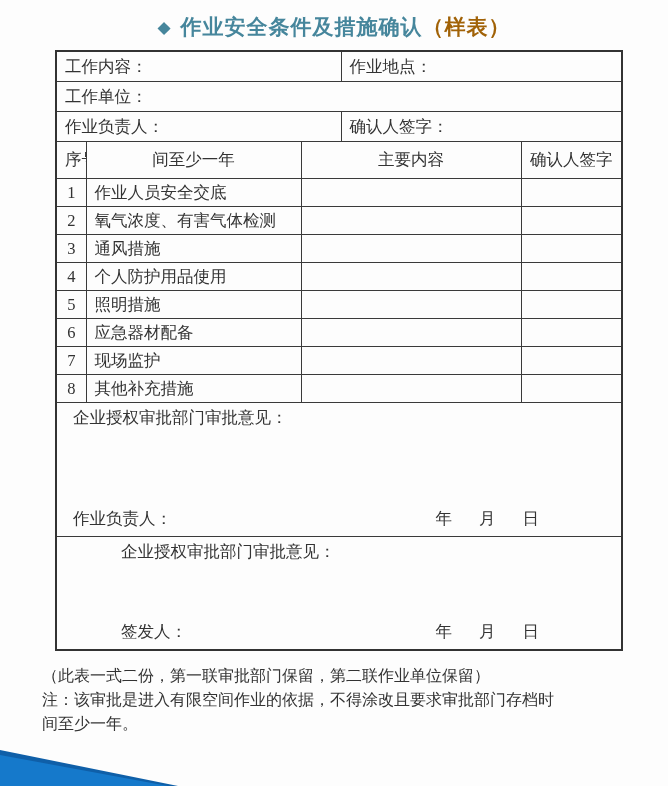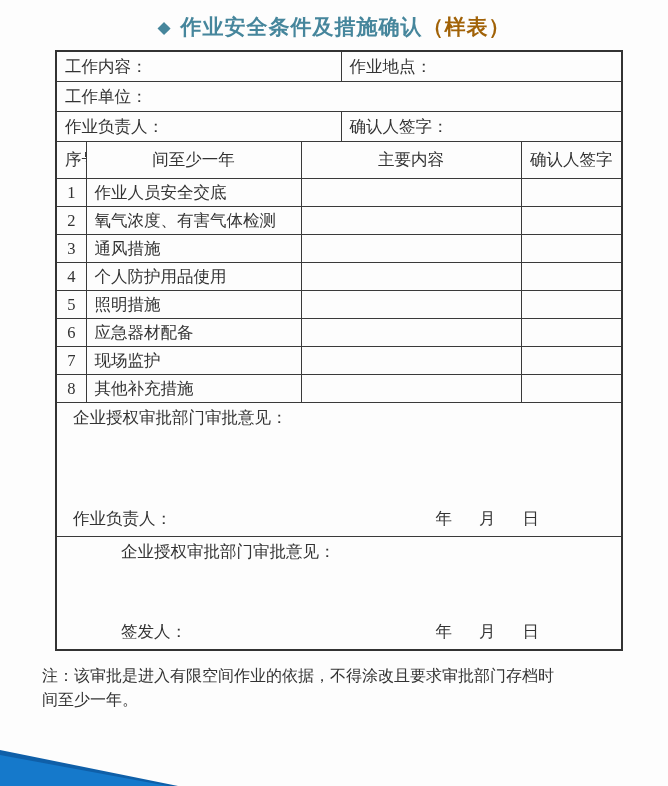--- a/index.html
+++ b/index.html
@@ -186,18 +186,19 @@
             <span>日</span>
           </span>
         </div>
       </div>
     </td>
   </tr>
 </tbody>
   </table>
 
 <div class="footnotes">
+  <div>（此表一式二份，第一联审批部门保留，第二联作业单位保留）</div>
   <div>注：该审批是进入有限空间作业的依据，不得涂改且要求审批部门存档时</div>
   <div>间至少一年。</div>
 </div>
 
 <div class="corner-tri-dark"></div>
 <div class="corner-tri"></div>
 
 </body></html>

